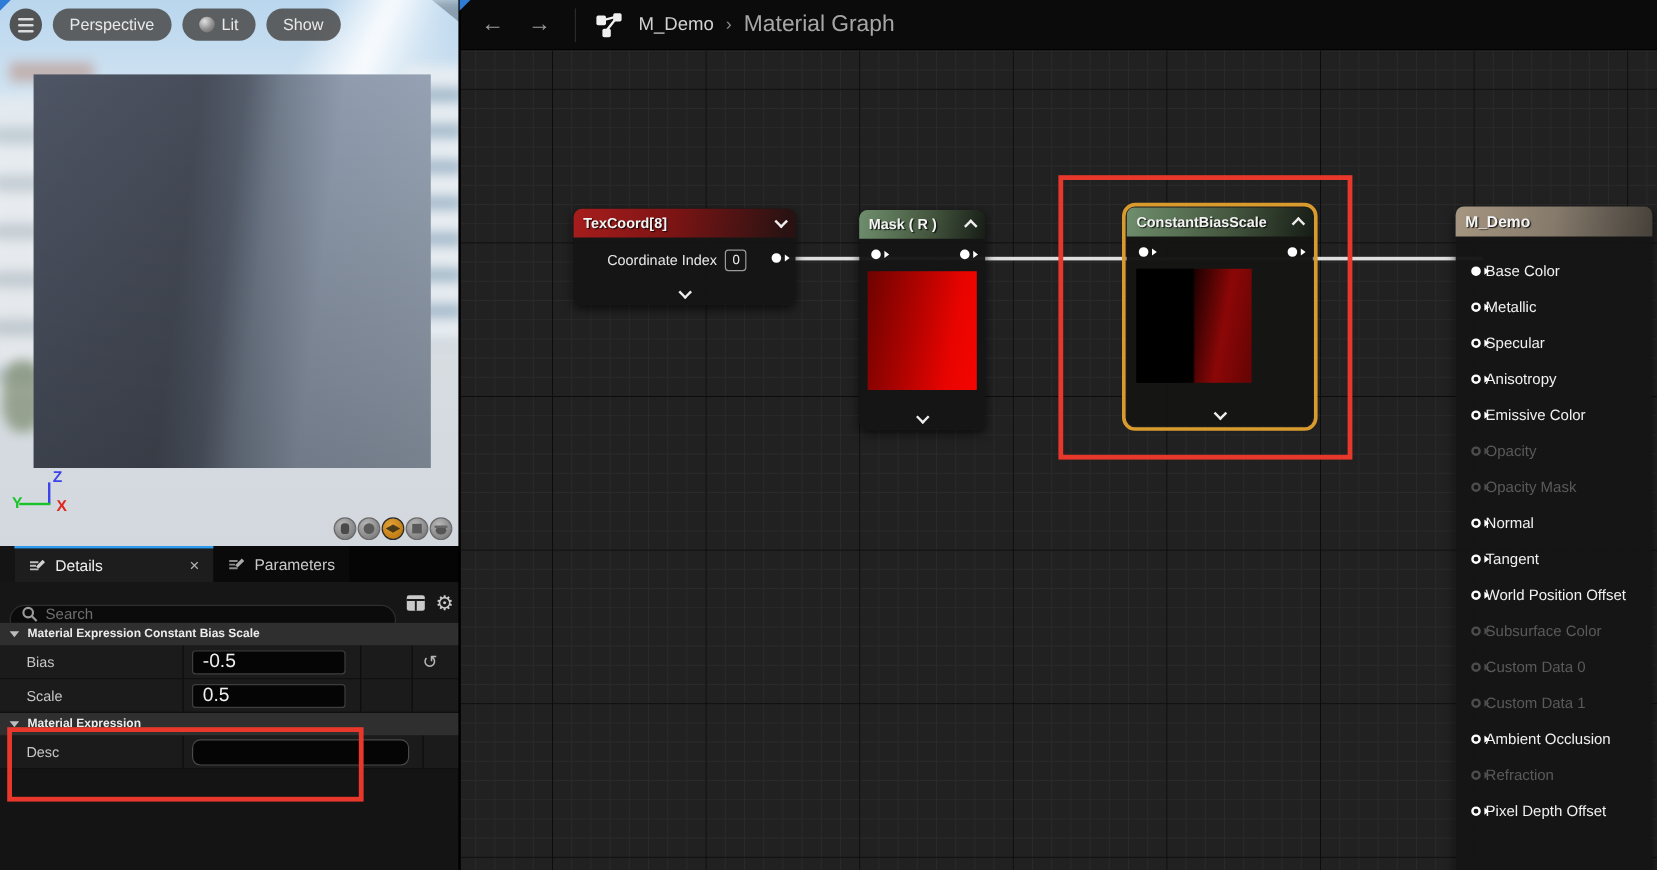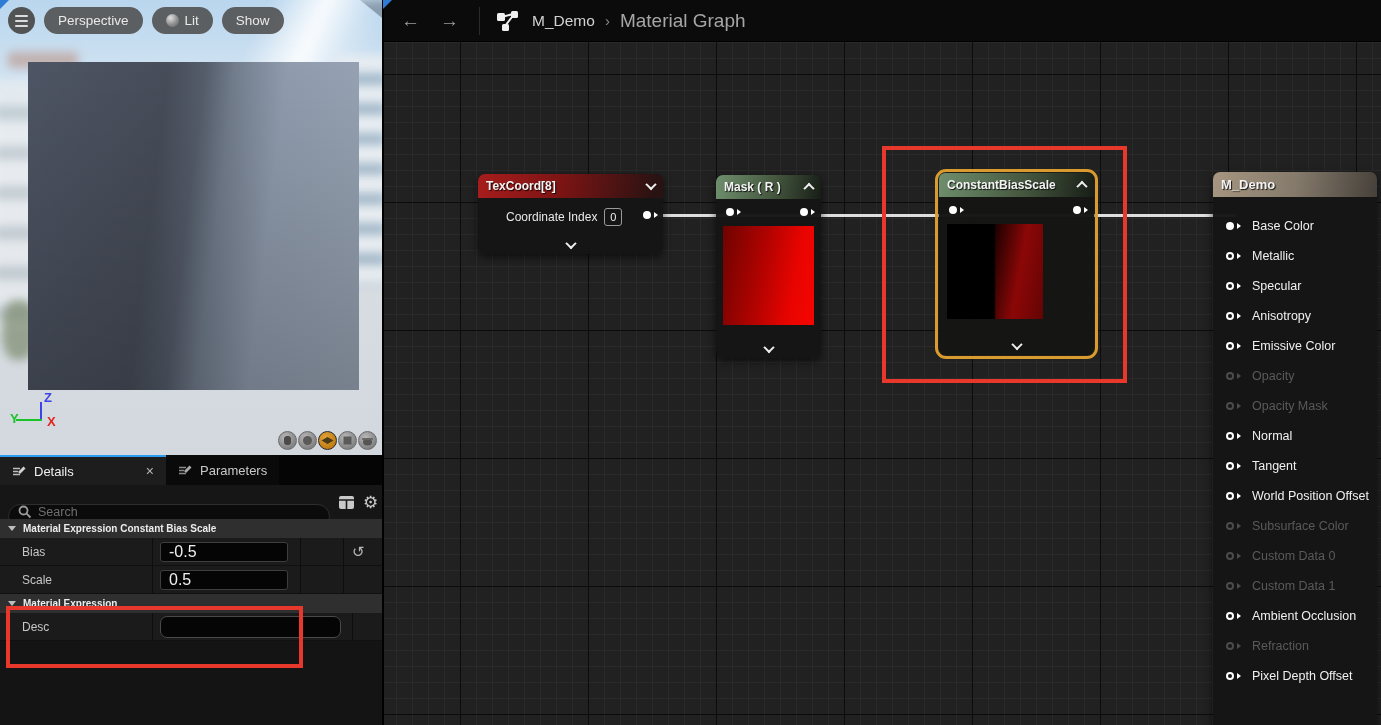--- a/index.html
+++ b/index.html
@@ -48,21 +48,21 @@
   #axis-x-label { position:absolute; left:47px; top:24px; color:#e0261c; }
   
   #shape-buttons { position:absolute; right:6px; bottom:5px; display:flex; gap:1px; }
   .shape-btn { width:19px; height:19px; border-radius:50%; border:1px solid #6a6a6a; cursor:pointer;
     background:radial-gradient(circle at 38% 32%, #b9b9b9, #8b8b8b 60%, #6f6f6f);
     display:flex; align-items:center; justify-content:center; }
   .shape-btn.selected { background:radial-gradient(circle at 38% 32%, #e2a238, #c07d14 70%); border-color:#2a2a2a; }
   .shape-btn svg { display:block; }
   
   #details-panel { position:absolute; left:0; top:455px; width:383px; height:270px; background:#141414; }
-  #tabbar { position:absolute; left:0; top:0; width:100%; height:30px; background:#050505; display:flex; }
+  #tabbar { position:absolute; left:12px; top:0; width:100%; height:30px; background:#050505; display:flex; }
   .tab { display:flex; align-items:center; gap:7px; padding:0 12px; font-size:13px; color:#c9c9c9;
     background:#0a0a0a; cursor:pointer; height:30px; }
   .tab.active { background:#1d1d1d; border-top:2px solid var(--accent-blue); color:#efefef; width:166px; }
   .tab .tab-icon { opacity:.9; }
   .tab .close { margin-left:auto; color:#b5b5b5; font-size:14px; cursor:pointer; }
   #searchrow { position:absolute; left:0; top:30px; width:100%; height:34px; background:#161616;
     display:flex; align-items:center; padding:0 8px; gap:8px; }
   #search-box { flex:0 0 322px; height:25px; border-radius:13px; background:#0b0b0b; border:1px solid #2e2e2e;
     display:flex; align-items:flex-start; padding:0 9px; gap:6px;margin-top:28px; }
   #search-box input { flex:1; background:transparent; border:none; outline:none; color:#cfcfcf; font-size:12.5px;
@@ -146,21 +146,21 @@
       linear-gradient(90deg,#000 0%,#000 49%,rgba(0,0,0,0) 51%),
       linear-gradient(100deg,#120000 40%,#4a0303 55%,#8c0707 72%,#640404 100%);
   }
   
   #graph-red-rect { position:absolute; left:499px; top:104px; width:245px; height:237px;
     border:4px solid var(--annotation-red); z-index:30; pointer-events:none; }
   
   #node-result { left:830px; top:130px; width:164px; height:600px; border-radius:8px 8px 0 0; }
   #node-result .gnode-header { height:25px; }
   .pin-grid { padding:14px 0 0 13px; }
-  .pin-row { display:flex; align-items:center; gap:18px; height:30px; }
+  .pin-row { display:flex; align-items:center; gap:4px; height:30px; }
   .pin-row .pin-label { font-size:12.5px; color:#5a5a5a; }
   .pin-row .pin { border-color:#4c4c4c; }
   .pin-row .pin::after { border-left-color:#4c4c4c; }
   .pin-row.on .pin-label { color:#f0f0f0; }
   .pin-row.on .pin { border-color:#fff; }
   .pin-row.on .pin::after { border-left-color:#fff; }
   
   .corner-tri { position:absolute; top:0; width:0; height:0; z-index:60;
     border-top:9px solid #2f7cd6; border-right:9px solid transparent; }
   #divider-v { position:absolute; left:382px; top:0; width:2px; height:725px; background:#000; z-index:55; }

